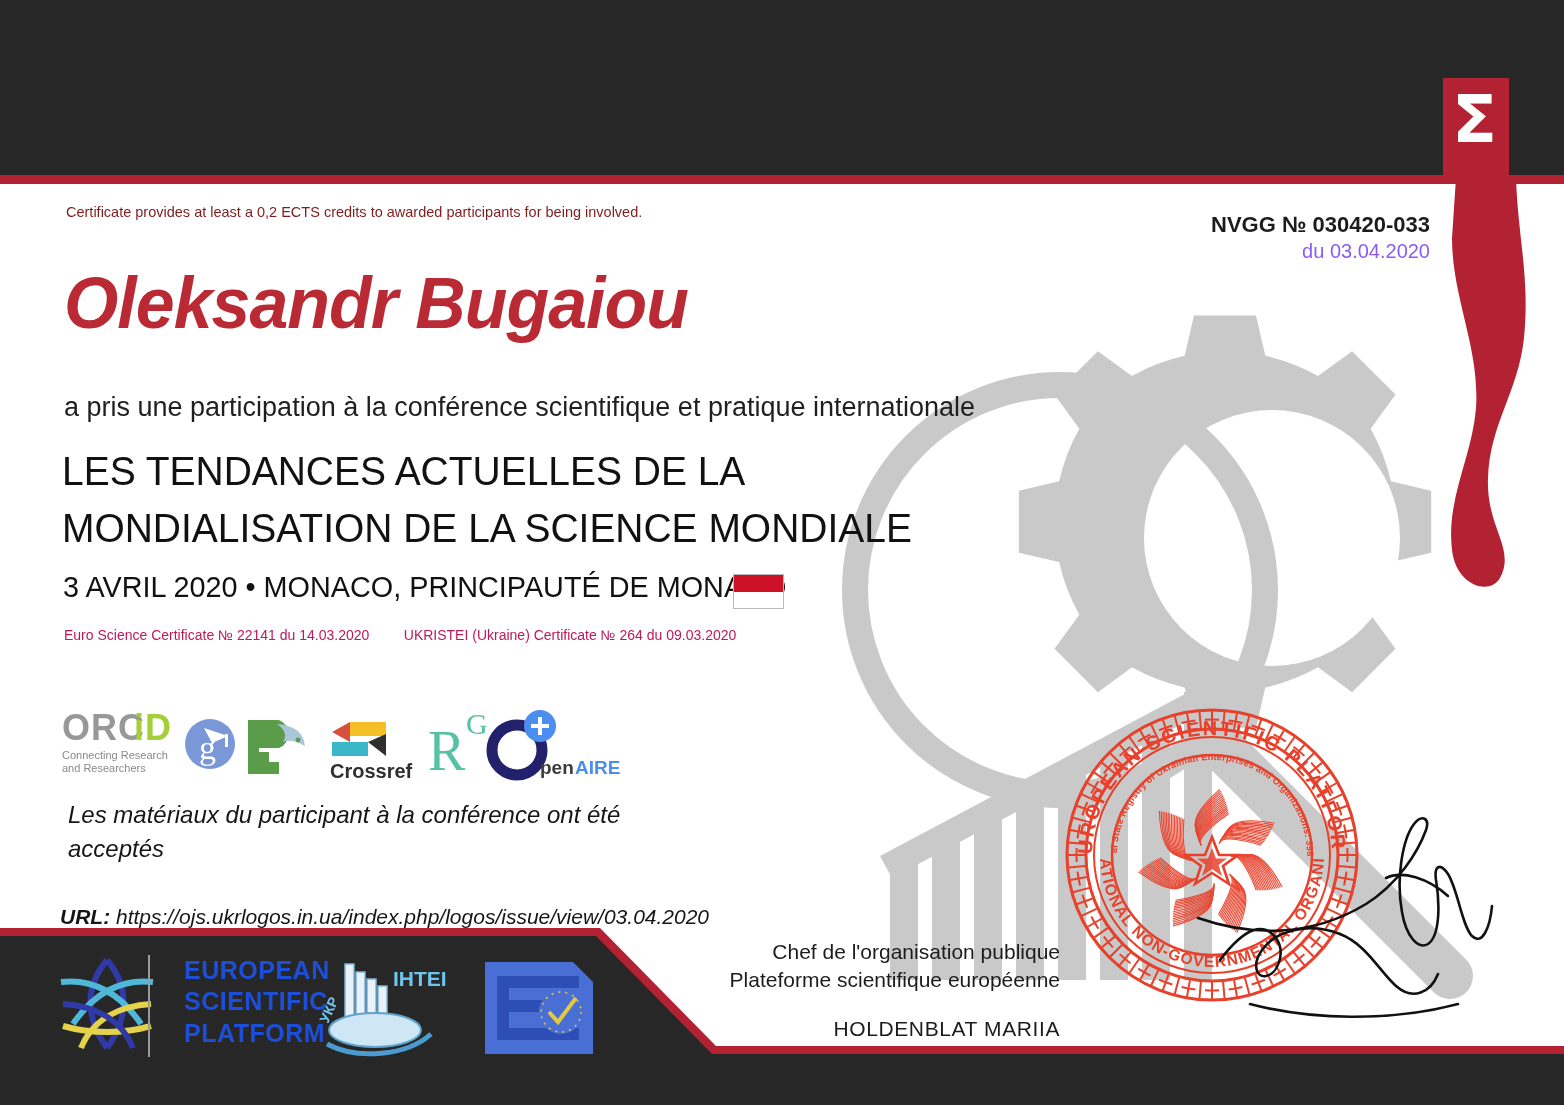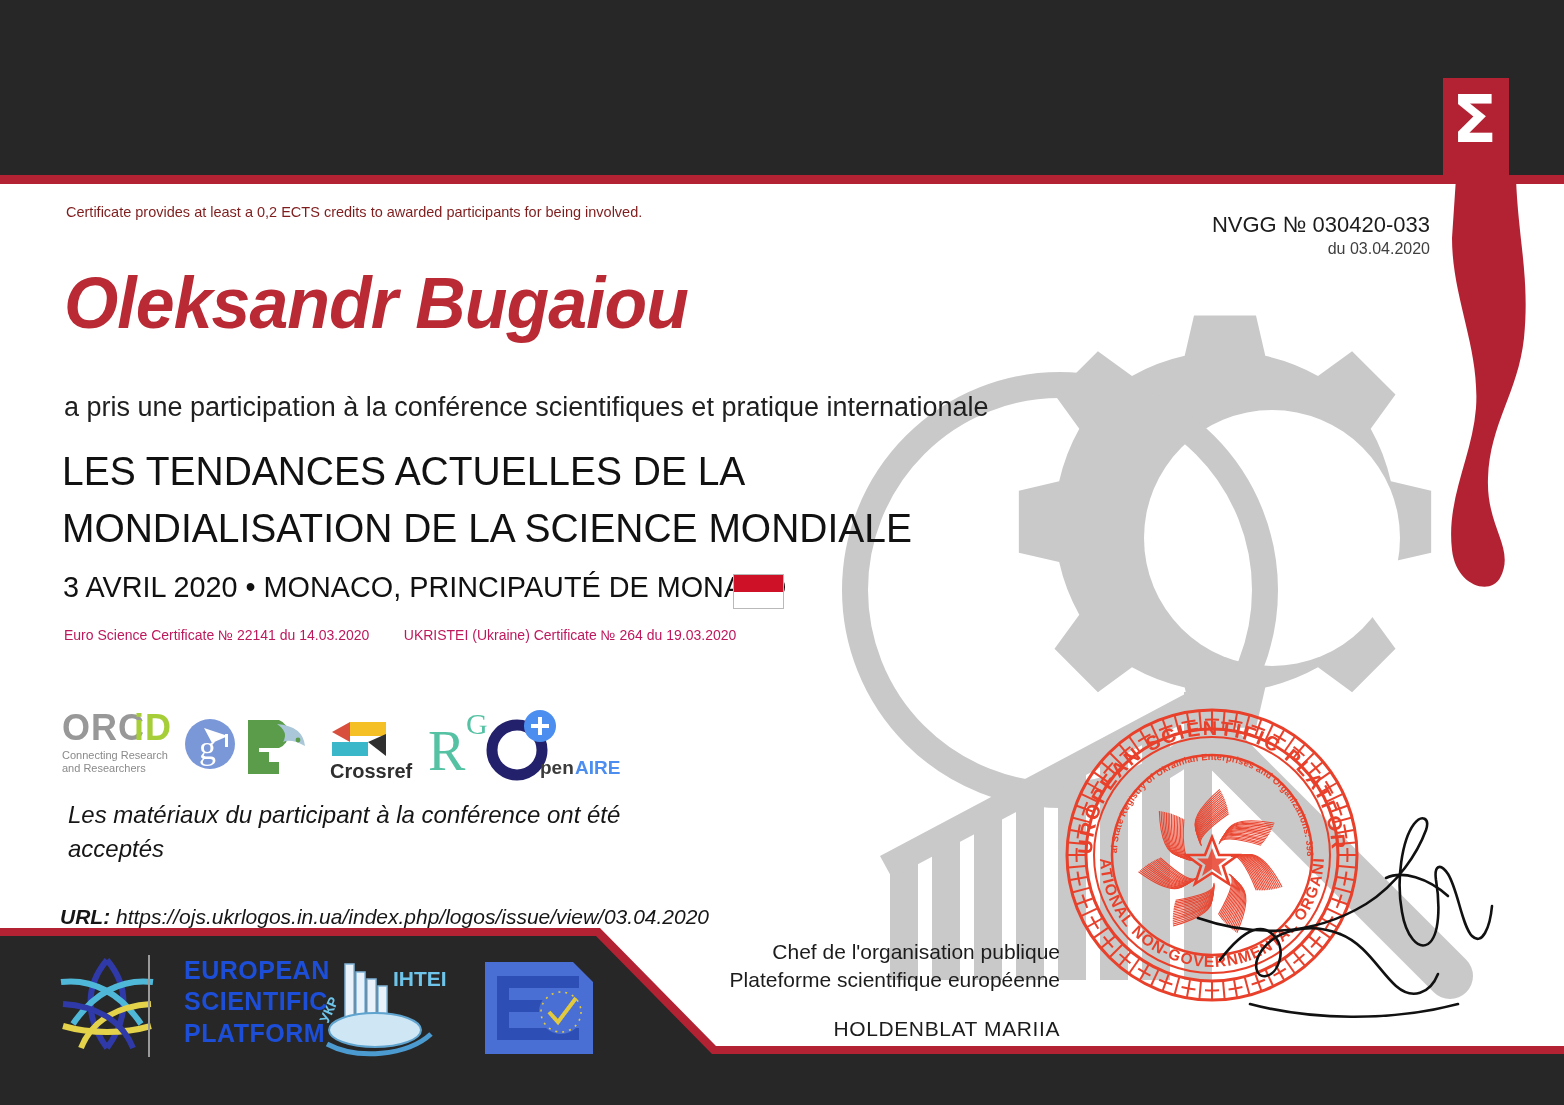--- a/index.html
+++ b/index.html
@@ -51,25 +51,25 @@
   
   .watermark{position:absolute;left:760px;top:300px;width:800px;height:700px;z-index:1;opacity:1;}
 
   
   .ects-note{
     position:absolute;left:66px;top:204px;
     font-size:14.5px;color:#7f1d1d;white-space:nowrap;z-index:10;
   }
   .reg-no{
     position:absolute;right:134px;top:212px;text-align:right;
-    font-size:22px;font-weight:normal;color:#1c1c1c;white-space:nowrap;z-index:19;
+    font-size:22px;font-weight:bold;color:#1c1c1c;white-space:nowrap;z-index:19;
   }
   .reg-date{
     position:absolute;right:134px;top:240px;text-align:right;
-    font-size:16px;color:#404040;white-space:nowrap;z-index:19;
+    font-size:20px;color:#8b5cf6;white-space:nowrap;z-index:19;
   }
   .recipient{
     position:absolute;left:64px;top:262px;
     font-size:72px;font-weight:bold;font-style:italic;color:#b92a34;
     white-space:nowrap;z-index:10;letter-spacing:-1px;
     transform:scaleX(0.97);transform-origin:left top;
   }
   .participation-line{
     position:absolute;left:64px;top:392px;
     font-size:27px;color:#1f1f1f;white-space:nowrap;z-index:10;
@@ -198,36 +198,36 @@
   </div>
   <div class="sigma-box"></div>
   <div class="sigma-glyph">Σ</div>
 
   <div class="ects-note">Certificate provides at least a 0,2 ECTS credits to awarded participants for being involved.</div>
   <div class="reg-no">NVGG № 030420-033</div>
   <div class="reg-date">du 03.04.2020</div>
 
   <div class="recipient">Oleksandr Bugaiou</div>
 
-  <div class="participation-line">a pris une participation à la conférence scientifiques et pratique internationale</div>
+  <div class="participation-line">a pris une participation à la conférence scientifique et pratique internationale</div>
 
   <div class="conf-title">
     <div>LES TENDANCES ACTUELLES DE LA</div>
     <div>MONDIALISATION DE LA SCIENCE MONDIALE</div>
   </div>
 
   <div class="conf-where">3 AVRIL 2020  •  MONACO, PRINCIPAUTÉ DE MONACO</div>
   <div class="flag">
     <div class="flag-top"></div>
     <div class="flag-bottom"></div>
   </div>
 
   <div class="subcert-row">
     <span class="subcert">Euro Science Certificate № 22141 du 14.03.2020</span>
-    <span class="subcert second">UKRISTEI (Ukraine) Certificate № 264 du 19.03.2020</span>
+    <span class="subcert second">UKRISTEI (Ukraine) Certificate № 264 du 09.03.2020</span>
   </div>
 
   <svg class="index-logos" viewBox="0 0 560 86" xmlns="http://www.w3.org/2000/svg">
 
     <g>
       <text x="0" y="38" font-family="Liberation Sans, sans-serif" font-size="36" font-weight="bold" fill="#989898" letter-spacing="1">ORC</text>
       <text x="72" y="38" font-family="Liberation Sans, sans-serif" font-size="36" font-weight="bold" fill="#a6ce39" letter-spacing="1">iD</text>
       <text x="0" y="57" font-family="Liberation Sans, sans-serif" font-size="11" fill="#8a8a8a">Connecting Research</text>
       <text x="0" y="70" font-family="Liberation Sans, sans-serif" font-size="11" fill="#8a8a8a">and Researchers</text>
     </g>

